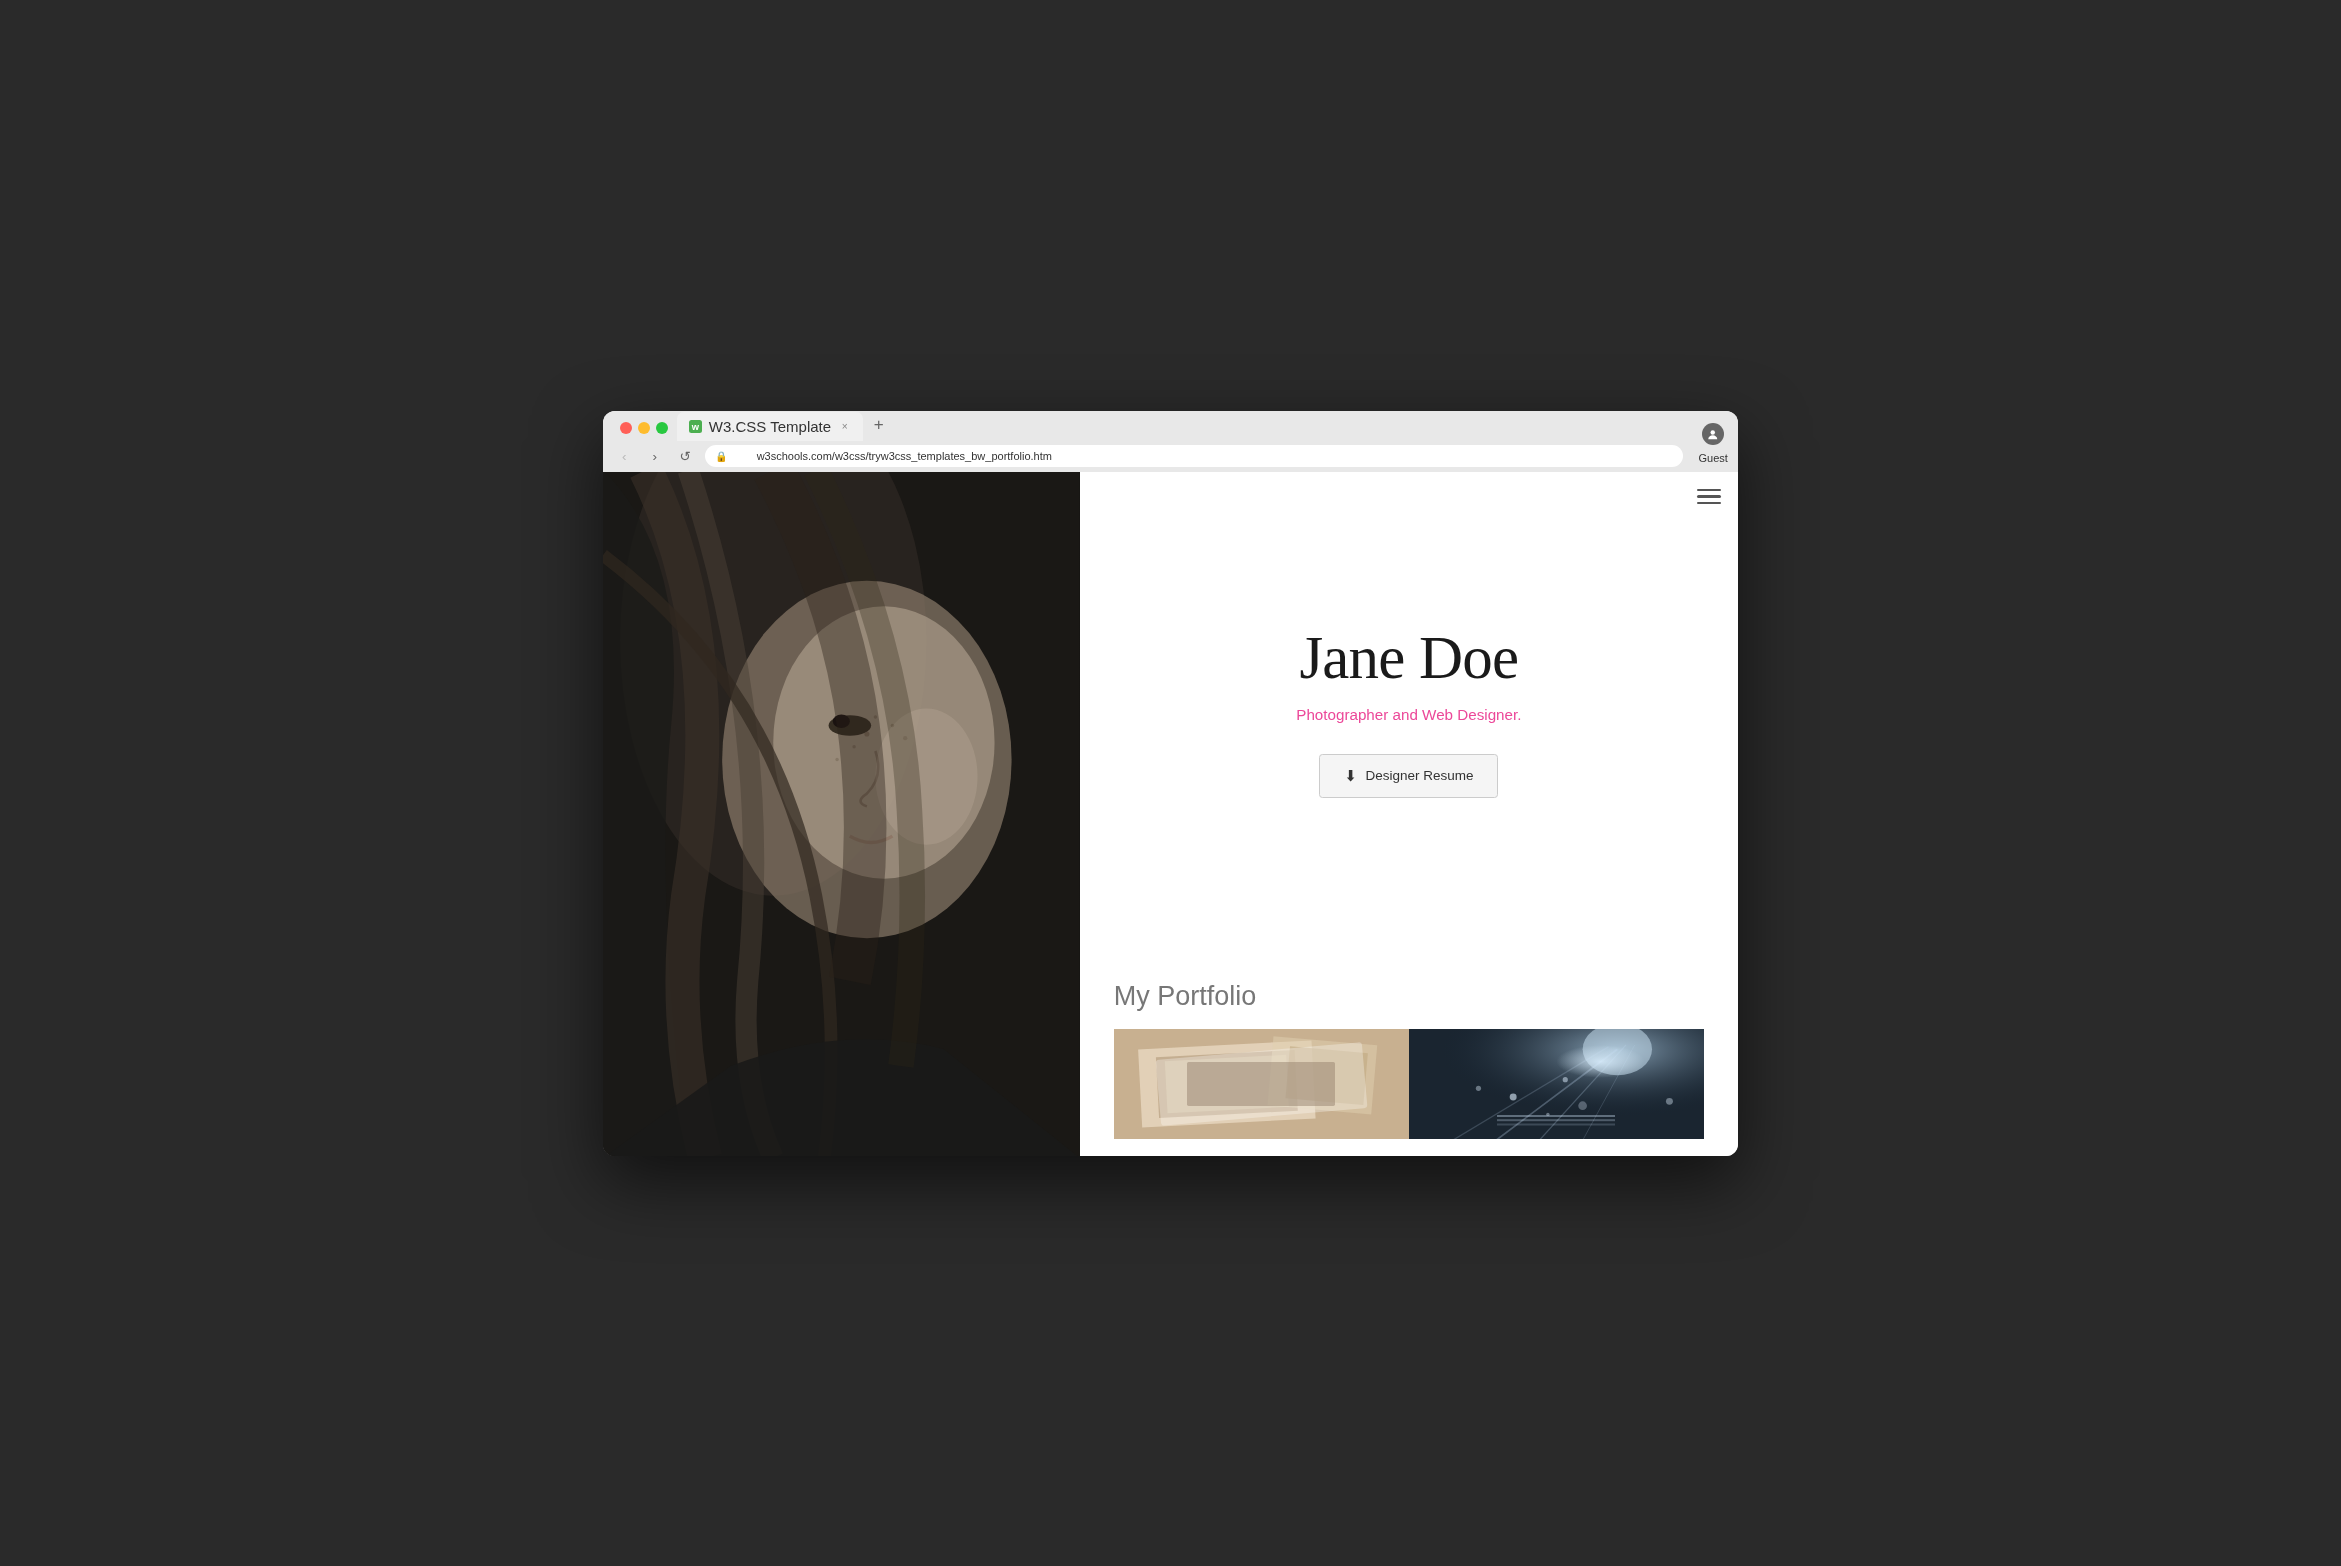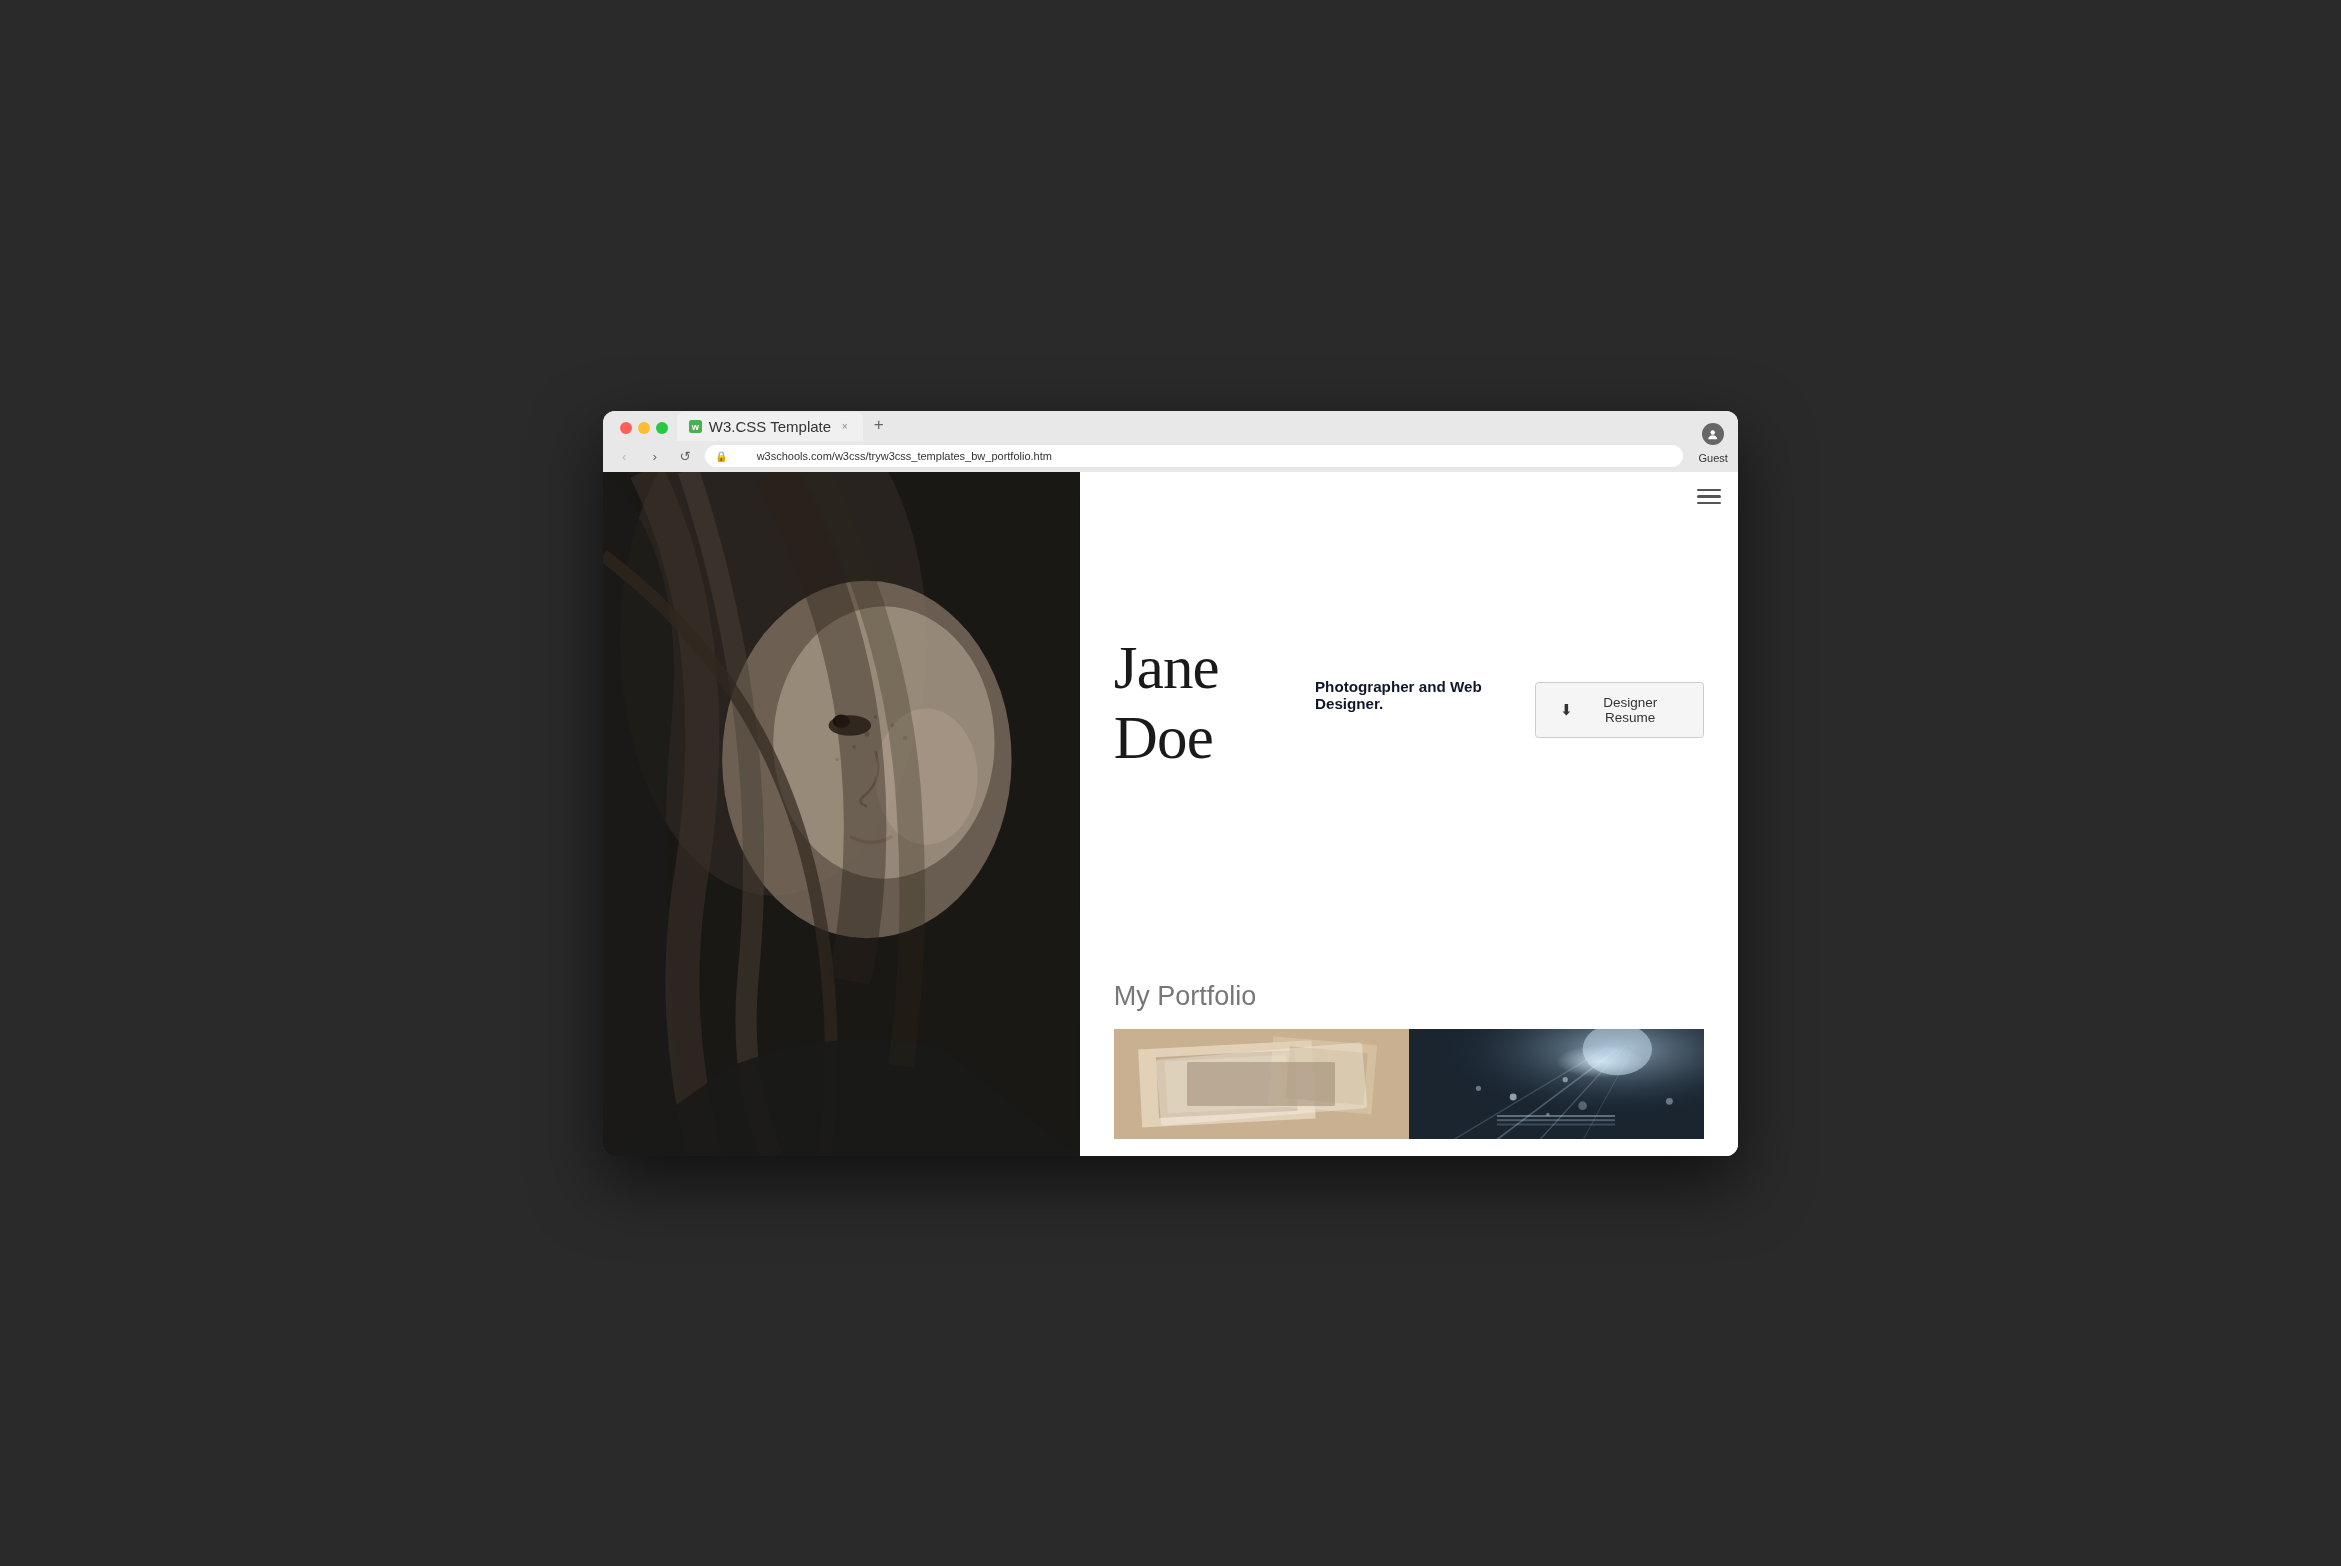--- a/index.html
+++ b/index.html
@@ -259,41 +259,41 @@
     .hamburger-line {
       width: 24px;
       height: 2.5px;
       background: #555;
       border-radius: 1.7px;
     }
 
     .hero-section {
       flex: 1;
       display: flex;
-      flex-direction: row;
+      flex-direction: column;
       justify-content: center;
       align-items: center;
       padding: 51px 34px;
       min-height: 60%;
     }
 
     .hero-name {
       font-size: 61px;
       font-weight: 400;
       color: #1a1a1a;
       letter-spacing: -0.8px;
       margin-bottom: 13.5px;
       font-family: Georgia, 'Times New Roman', serif;
     }
 
     .hero-subtitle {
       font-size: 15.2px;
-      color: #0f172a;
+      color: #ec4899;
       margin-bottom: 30.5px;
-      font-weight: 700;
+      font-weight: 400;
     }
 
     .download-btn {
       display: flex;
       align-items: center;
       gap: 8.5px;
       background: #f5f5f5;
       border: 0.8px solid #ccc;
       padding: 12px 24px;
       border-radius: 3.4px;

